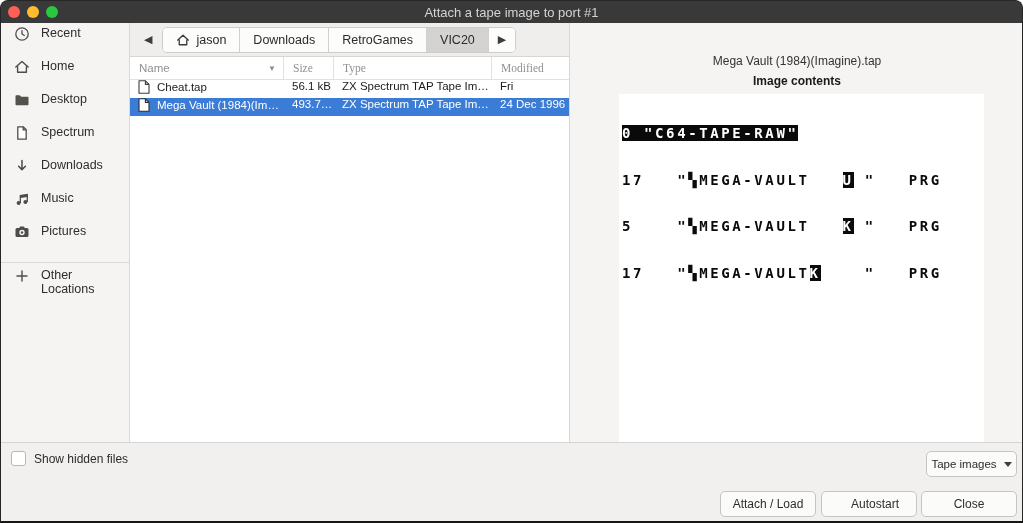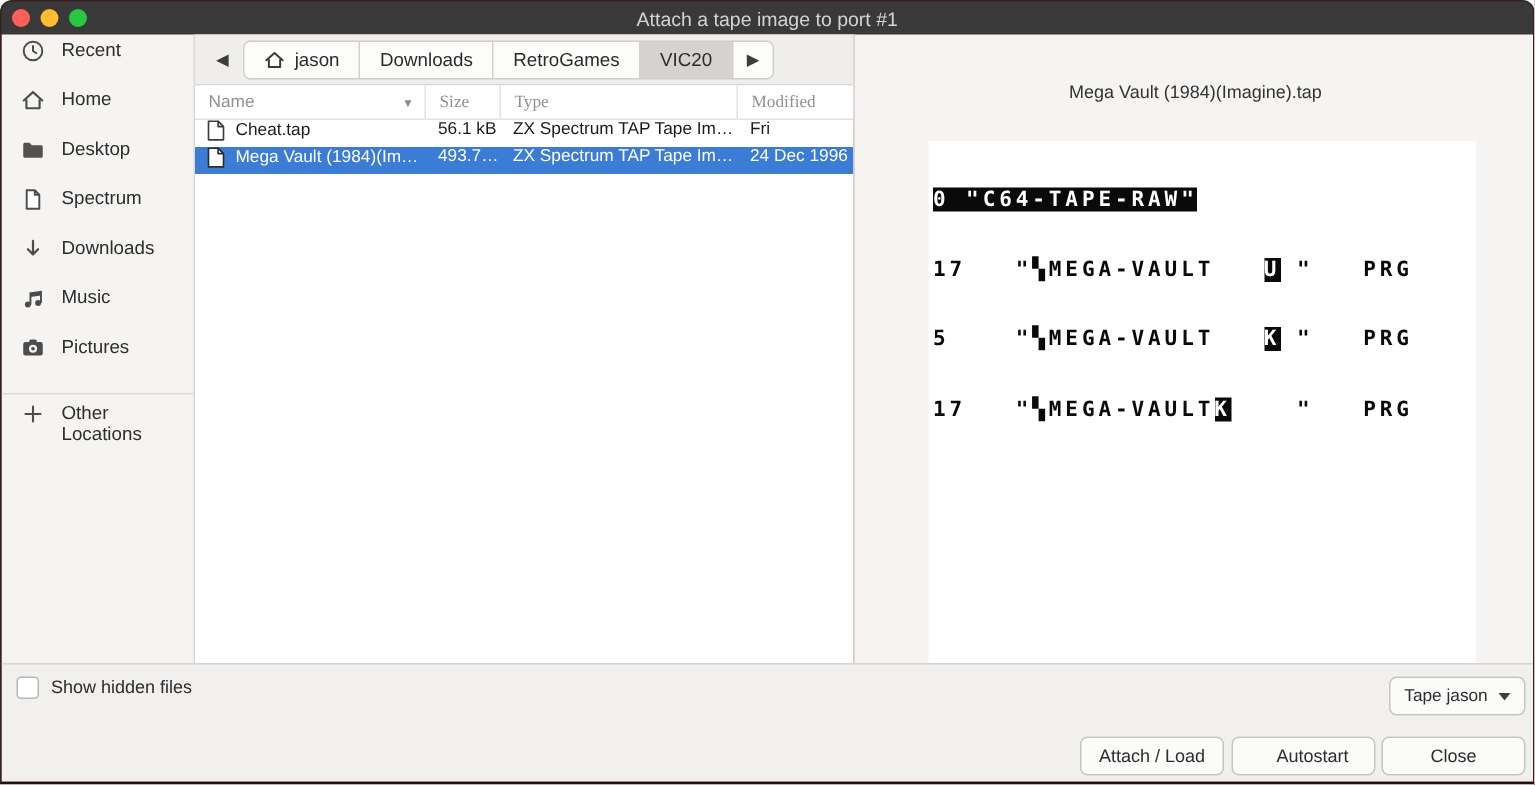--- a/index.html
+++ b/index.html
@@ -67,21 +67,21 @@
   .pv-filename { position:absolute; top:31px; left:0; width:100%; text-align:center; font-size:12px; color:#333333; }
   .pv-heading { position:absolute; top:51px; left:0; width:100%; text-align:center; font-size:12px; font-weight:bold; color:#1a1a1a; }
   .pv-box { position:absolute; left:49px; top:71px; width:365px; height:348px; background:#ffffff; }
   .c64 {
     padding:1px 0 0 3px; font-family:"DejaVu Sans Mono", monospace; font-weight:bold;
     font-size:14px; letter-spacing:2.6px; line-height:15.5px; color:#0a0a0a; white-space:pre;
   }
   .c64 .inv { background:#0a0a0a; color:#ffffff; }
   
   .bottombar { position:absolute; left:0; top:441px; width:100%; height:82px; background:#f1f0ef; border-top:1px solid #d5d4d2; }
-  .hiddenfiles { position:absolute; left:10px; top:8px; display:flex; align-items:flex-start; gap:8px; }
+  .hiddenfiles { position:absolute; left:10px; top:8px; display:flex; align-items:center; gap:8px; }
   .checkbox { width:15px; height:15px; background:#ffffff; border:1px solid #b8b7b5; border-radius:3px; }
   .cb-label { font-size:12px; color:#2c2c2c; }
   .btn {
     position:absolute; height:26px; background:#fbfbfa; border:1px solid #c6c5c3; border-radius:5px;
     font-size:12px; color:#2d2d2d; display:flex; align-items:center; justify-content:center; cursor:default;
   }
   .btn-filter { left:925px; top:8px; width:91px; gap:7px; font-size:11.5px; }
   .caret { width:0; height:0; border-left:4px solid transparent; border-right:4px solid transparent; border-top:5px solid #3f3f3f; }
   .btn-attach { left:719px; top:48px; width:96px; }
   .btn-autostart { left:820px; top:48px; width:96px;padding-left:12px; }
@@ -228,37 +228,38 @@
         </div>
         <div class="cell c-size">493.7 kB</div>
         <div class="cell c-type">ZX Spectrum TAP Tape Image</div>
         <div class="cell c-mod">24 Dec 1996</div>
       </div>
     </div>
   </div>
 
   <div class="preview">
     <div class="pv-filename">Mega Vault (1984)(Imagine).tap</div>
+    <div class="pv-heading">Image contents</div>
     <div class="pv-box">
       <div class="c64">
         <div><span class="inv">0 "C64-TAPE-RAW"</span></div>
         <div><span>17   "▚MEGA-VAULT   </span><span class="inv">U</span><span> "   PRG</span></div>
         <div><span>5    "▚MEGA-VAULT   </span><span class="inv">K</span><span> "   PRG</span></div>
         <div><span>17   "▚MEGA-VAULT</span><span class="inv">K</span><span>    "   PRG</span></div>
       </div>
     </div>
   </div>
 
   <div class="bottombar">
     <div class="hiddenfiles">
       <div class="checkbox"></div>
       <span class="cb-label">Show hidden files</span>
     </div>
     <div class="btn btn-filter">
-      <span>Tape jason</span>
+      <span>Tape images</span>
       <span class="caret"></span>
     </div>
     <div class="btn btn-attach">Attach / Load</div>
     <div class="btn btn-autostart">Autostart</div>
     <div class="btn btn-close">Close</div>
   </div>
 
 </div>
 
 </body></html>

